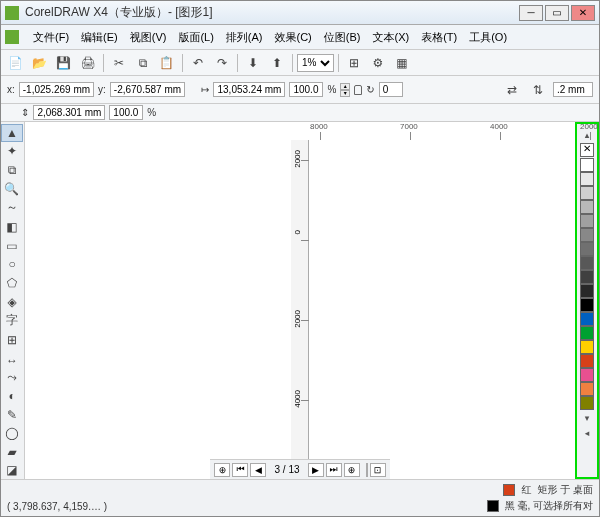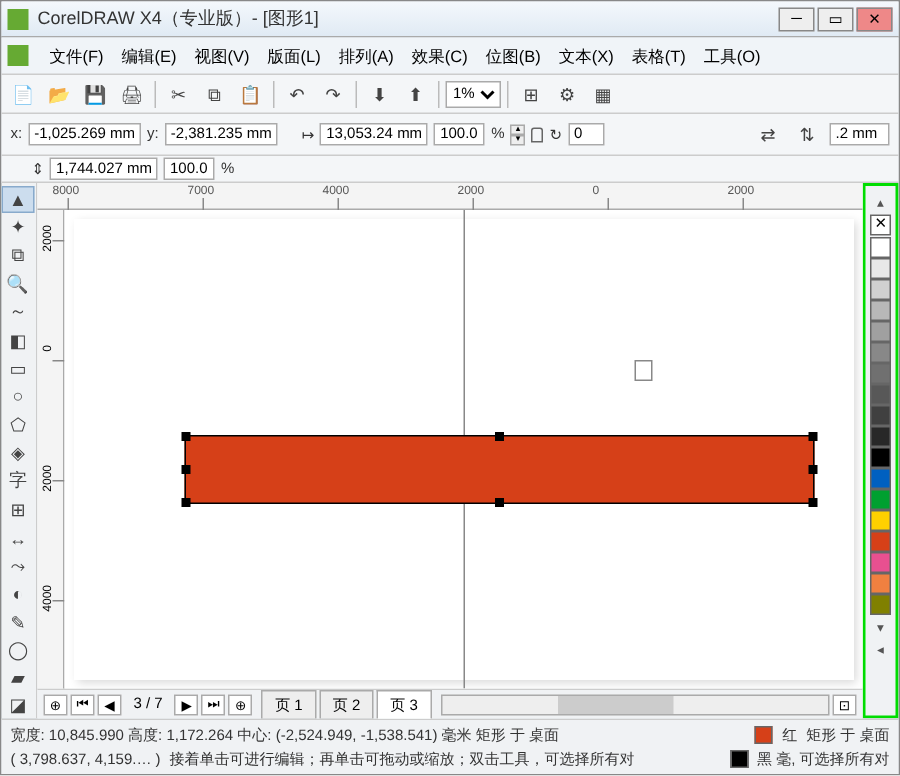--- a/index.html
+++ b/index.html
@@ -20,21 +20,21 @@
 .zoomsel { height: 18px; font-size: 10px; border: 1px solid #aaa; background: #fff; }
 .propbar { height: 28px; background: #f4f6f8; border-bottom: 1px solid #ccc; display: flex; align-items: center; padding: 0 6px; gap: 4px; font-size: 10px; }
 .propbar .lbl { color: #333; }
 .propbar .val { border: 1px solid #aaa; background: #fff; padding: 1px 3px; min-width: 60px; font-size: 10px; }
 .spin { width: 10px; display: flex; flex-direction: column; }
 .spin .s { height: 7px; border: 1px solid #aaa; background: #eee; font-size: 6px; text-align: center; line-height: 5px; cursor: pointer; }
 .main { flex: 1; display: flex; overflow: hidden; }
 .toolbox { width: 24px; background: #f0f2f4; border-right: 1px solid #ccc; display: flex; flex-direction: column; padding-top: 2px; gap: 1px; }
 .tool { width: 22px; height: 22px; display: flex; align-items: center; justify-content: center; cursor: pointer; font-size: 12px; color: #444; border: 1px solid transparent; }
 .tool.active { background: #cde; border-color: #8ac; }
-.workspace { flex: 1; display: flex; flex-direction: column; background: #fff; position: relative; }
+.workspace { flex: 1; display: flex; flex-direction: column; background: #fff; position: relative; align-items: center; }
 .hruler { height: 18px; background: #f4f4f4; border-bottom: 1px solid #aaa; display: flex; font-size: 8px; color: #555; position: relative; }
 .hruler .tick { position: absolute; top: 10px; width: 1px; height: 8px; background: #888; }
 .hruler .tlabel { position: absolute; top: 0; font-size: 8px; }
 .wrows { flex: 1; display: flex; }
 .vruler { width: 18px; background: #f4f4f4; border-right: 1px solid #aaa; position: relative; }
 .vruler .tick { position: absolute; left: 10px; height: 1px; width: 8px; background: #888; }
 .vruler .tlabel { position: absolute; left: 2px; font-size: 8px; writing-mode: vertical-lr; transform: rotate(180deg); }
 .canvas { flex: 1; background: #fff; position: relative; overflow: hidden; }
 .pageshadow { position: absolute; left: 6px; top: 6px; right: 6px; bottom: 6px; box-shadow: 2px 2px 6px rgba(0,0,0,0.15); }
 .guide { position: absolute; top: 0; bottom: 0; width: 1px; background: #888; left: 50%; }
@@ -110,42 +110,42 @@
     <div class="tsep"></div>
     <div class="tbtn">⊞</div>
     <div class="tbtn">⚙</div>
     <div class="tbtn">▦</div>
   </div>
 
   <div class="propbar">
     <span class="lbl">x:</span>
     <span class="val">-1,025.269 mm</span>
     <span class="lbl">y:</span>
-    <span class="val">-2,381.235 mm</span>
+    <span class="val">-2,670.587 mm</span>
     <span style="width:8px"></span>
     <span class="lbl">↦</span>
     <span class="val">13,053.24 mm</span>
     <span class="val" style="min-width:34px">100.0</span>
     <span class="lbl">%</span>
     <div class="spin">
         <div class="s">▴</div>
         <div class="s">▾</div>
       </div>
     <span class="lockicon"></span>
     <span class="lbl">↻</span>
     <span class="val" style="min-width:24px">0</span>
     <span style="flex:1"></span>
     <div class="tbtn">⇄</div>
     <div class="tbtn">⇅</div>
     <span class="val" style="min-width:40px">.2 mm</span>
   </div>
   <div class="propbar" style="height:18px;padding-top:0;">
     <span style="width:10px"></span>
     <span class="lbl">⇕</span>
-    <span class="val">1,744.027 mm</span>
+    <span class="val">2,068.301 mm</span>
     <span class="val" style="min-width:34px">100.0</span>
     <span class="lbl">%</span>
   </div>
 
   <div class="main">
     <div class="toolbox">
       <div class="tool active">▲</div>
       <div class="tool">✦</div>
       <div class="tool">⧉</div>
       <div class="tool">🔍</div>
@@ -205,29 +205,24 @@
             <div class="handle" style="left:-3px;bottom:-3px"></div>
             <div class="handle" style="left:50%;bottom:-3px;margin-left:-3px"></div>
             <div class="handle" style="right:-3px;bottom:-3px"></div>
           </div>
         </div>
       </div>
       <div class="pagetabs">
         <div class="navbtn">⊕</div>
         <div class="navbtn">⏮</div>
         <div class="navbtn">◀</div>
-        <span style="padding:0 6px">3 / 7</span>
+        <span style="padding:0 6px">3 / 13</span>
         <div class="navbtn">▶</div>
         <div class="navbtn">⏭</div>
         <div class="navbtn">⊕</div>
-        <div id="pagetabs-c" style="display:flex;gap:2px;margin-left:4px;">
-            <div class="pagetab">页 1</div>
-            <div class="pagetab">页 2</div>
-            <div class="pagetab active">页 3</div>
-          </div>
         <div class="hscroll">
             <div class="thumb"></div>
           </div>
         <div class="navbtn">⊡</div>
       </div>
     </div>
 
     <div class="colorpal highlighted">
       <div class="palarrow">▴</div>
       <div class="swatch none"></div>
@@ -251,27 +246,25 @@
           <div class="swatch" style="background: rgb(240, 128, 64);"></div>
           <div class="swatch" style="background: rgb(128, 128, 0);"></div>
         </div>
       <div class="palarrow">▾</div>
       <div class="palarrow">◂</div>
     </div>
   </div>
 
   <div class="statusbar">
     <div class="statusrow">
-      <span>宽度: 10,845.990  高度: 1,172.264  中心: (-2,524.949, -1,538.541) 毫米     矩形 于 桌面</span>
       <span style="flex:1"></span>
       <div class="sw" id="fillsw" style="background: rgb(214, 64, 24);"></div>
       <span>红</span>
       <span>矩形 于 桌面</span>
     </div>
     <div class="statusrow">
       <span>( 3,798.637, 4,159.… )</span>
-      <span>接着单击可进行编辑；再单击可拖动或缩放；双击工具，可选择所有对</span>
       <span style="flex:1"></span>
       <div class="sw" id="outsw" style="background: rgb(0, 0, 0);"></div>
       <span>黑 毫, 可选择所有对</span>
     </div>
   </div>
 </div>
 
 </body></html>

